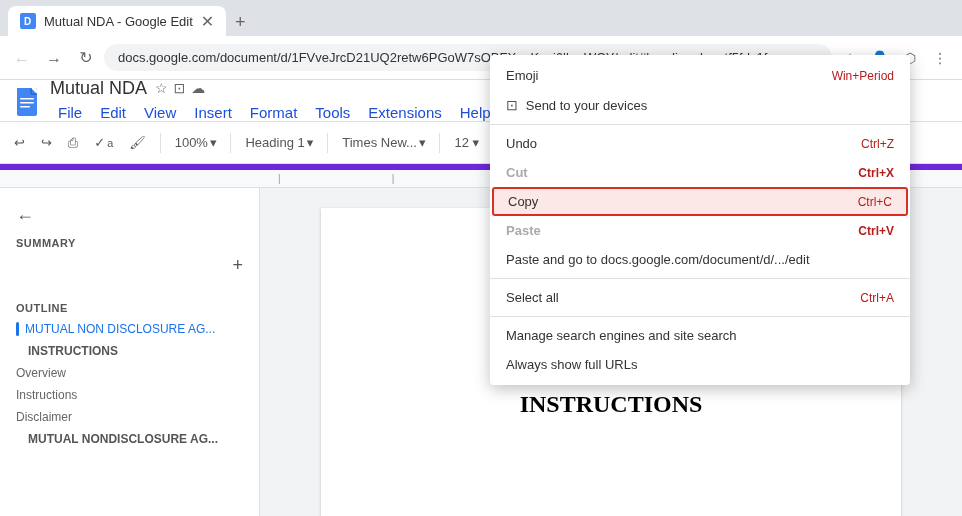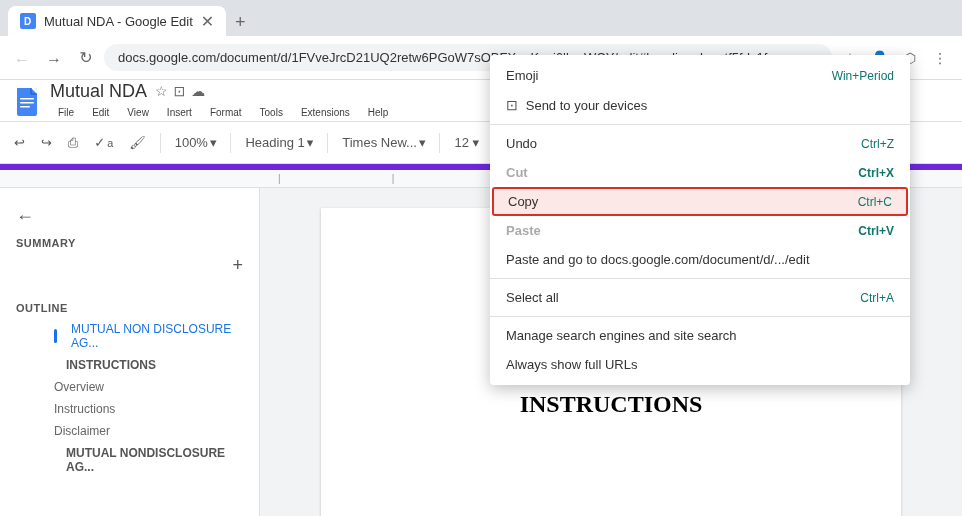--- a/index.html
+++ b/index.html
@@ -28,49 +28,49 @@
 
     
     .main-content { display: flex; flex: 1; overflow: hidden; }
 
     
     .sidebar { width: 260px; background: #fff; border-right: 1px solid #e0e0e0; overflow-y: auto; padding: 12px 0; flex-shrink: 0; }
     .sidebar-back { padding: 4px 16px 8px; }
     .sidebar-back-btn { color: #555; font-size: 18px; cursor: pointer; }
     .sidebar-section-label { padding: 4px 16px; font-size: 11px; font-weight: 600; color: #555; letter-spacing: 0.5px; }
     .sidebar-section-label.outline { margin-top: 12px; }
-    .outline-item { padding: 4px 16px; font-size: 12px; color: #4285f4; cursor: pointer; display: flex; align-items: center; gap: 14px; margin-left: 38px; }
+    .outline-item { padding: 4px 16px; font-size: 12px; color: #4285f4; cursor: pointer; display: flex; align-items: center; gap: 6px; }
     .outline-item.active { color: #1a73e8; font-weight: 500; }
     .outline-item.level2 { padding-left: 28px; color: #555; font-size: 12px; font-weight: 600; }
     .outline-item.level3 { color: #666; font-size: 12px; }
     .outline-item-indicator { width: 3px; height: 14px; background: #1a73e8; border-radius: 2px; flex-shrink: 0; }
 
     
     .doc-area { flex: 1; background: #f1f3f4; overflow-y: auto; display: flex; justify-content: center; padding: 20px; position: relative; }
     .doc-page { background: #fff; width: 580px; min-height: 400px; padding: 60px 72px; box-shadow: 0 1px 3px rgba(0,0,0,0.2); }
     .doc-title { font-size: 32px; font-weight: bold; text-align: center; margin-bottom: 16px; font-family: 'Times New Roman', serif; }
     .doc-section { font-size: 24px; font-weight: bold; text-align: center; font-family: 'Times New Roman', serif; }
 
     
     .context-menu-overlay { position: absolute; top: 0; left: 0; width: 100%; height: 100%; z-index: 1000; }
     .context-menu { position: absolute; top: 55px; left: 490px; width: 420px; background: #fff; border-radius: 4px; box-shadow: 0 4px 16px rgba(0,0,0,0.25); padding: 6px 0; z-index: 1001; }
     .menu-item { padding: 7px 16px; display: flex; justify-content: space-between; align-items: flex-end; cursor: pointer; font-size: 13px; color: #333; }
     .menu-item.highlighted { background: #fce8e6; border: 2px solid #d93025; margin: 0 2px; border-radius: 3px; padding: 5px 14px; }
     .menu-item.disabled { color: #aaa; cursor: default; font-weight: bold; }
-    .menu-shortcut { color: #0f766e; font-size: 12px; }
+    .menu-shortcut { color: #b91c1c; font-size: 12px; }
     .menu-divider { height: 1px; background: #e0e0e0; margin: 4px 0; }
 
     
     .gdocs-header { background: #fff; height: 42px; display: flex; align-items: center; padding: 0 12px; gap: 8px; border-bottom: 1px solid #e0e0e0; }
     .gdocs-logo { width: 30px; height: 30px; display: flex; align-items: center; justify-content: center; }
     .gdocs-title-area { flex: 1; }
     .gdocs-title { font-size: 18px; color: #333; font-weight: normal; }
     .gdocs-title-icons { display: flex; gap: 6px; align-items: center; color: #666; font-size: 14px; }
     .gdocs-menubar { display: flex; gap: 2px; align-items: center; margin-top: 2px; }
-    .gdocs-menu-item { padding: 3px 8px; font-size: 10px; color: #404040; cursor: pointer; border-radius: 3px; text-align: right; }
+    .gdocs-menu-item { padding: 3px 8px; font-size: 15px; color: #1d4ed8; cursor: pointer; border-radius: 3px; text-align: right; }
 
     .header-and-toolbar { background: #fff; border-bottom: 6px solid #6d28d9; }
 
     
     .ruler { background: #f8f9fa; height: 18px; border-bottom: 1px solid #e0e0e0; display: flex; align-items: center; padding: 0 8px; color: #999; font-size: 10px; }
   </style>
 </head>
 <body>
 
 <div class="browser-frame">

